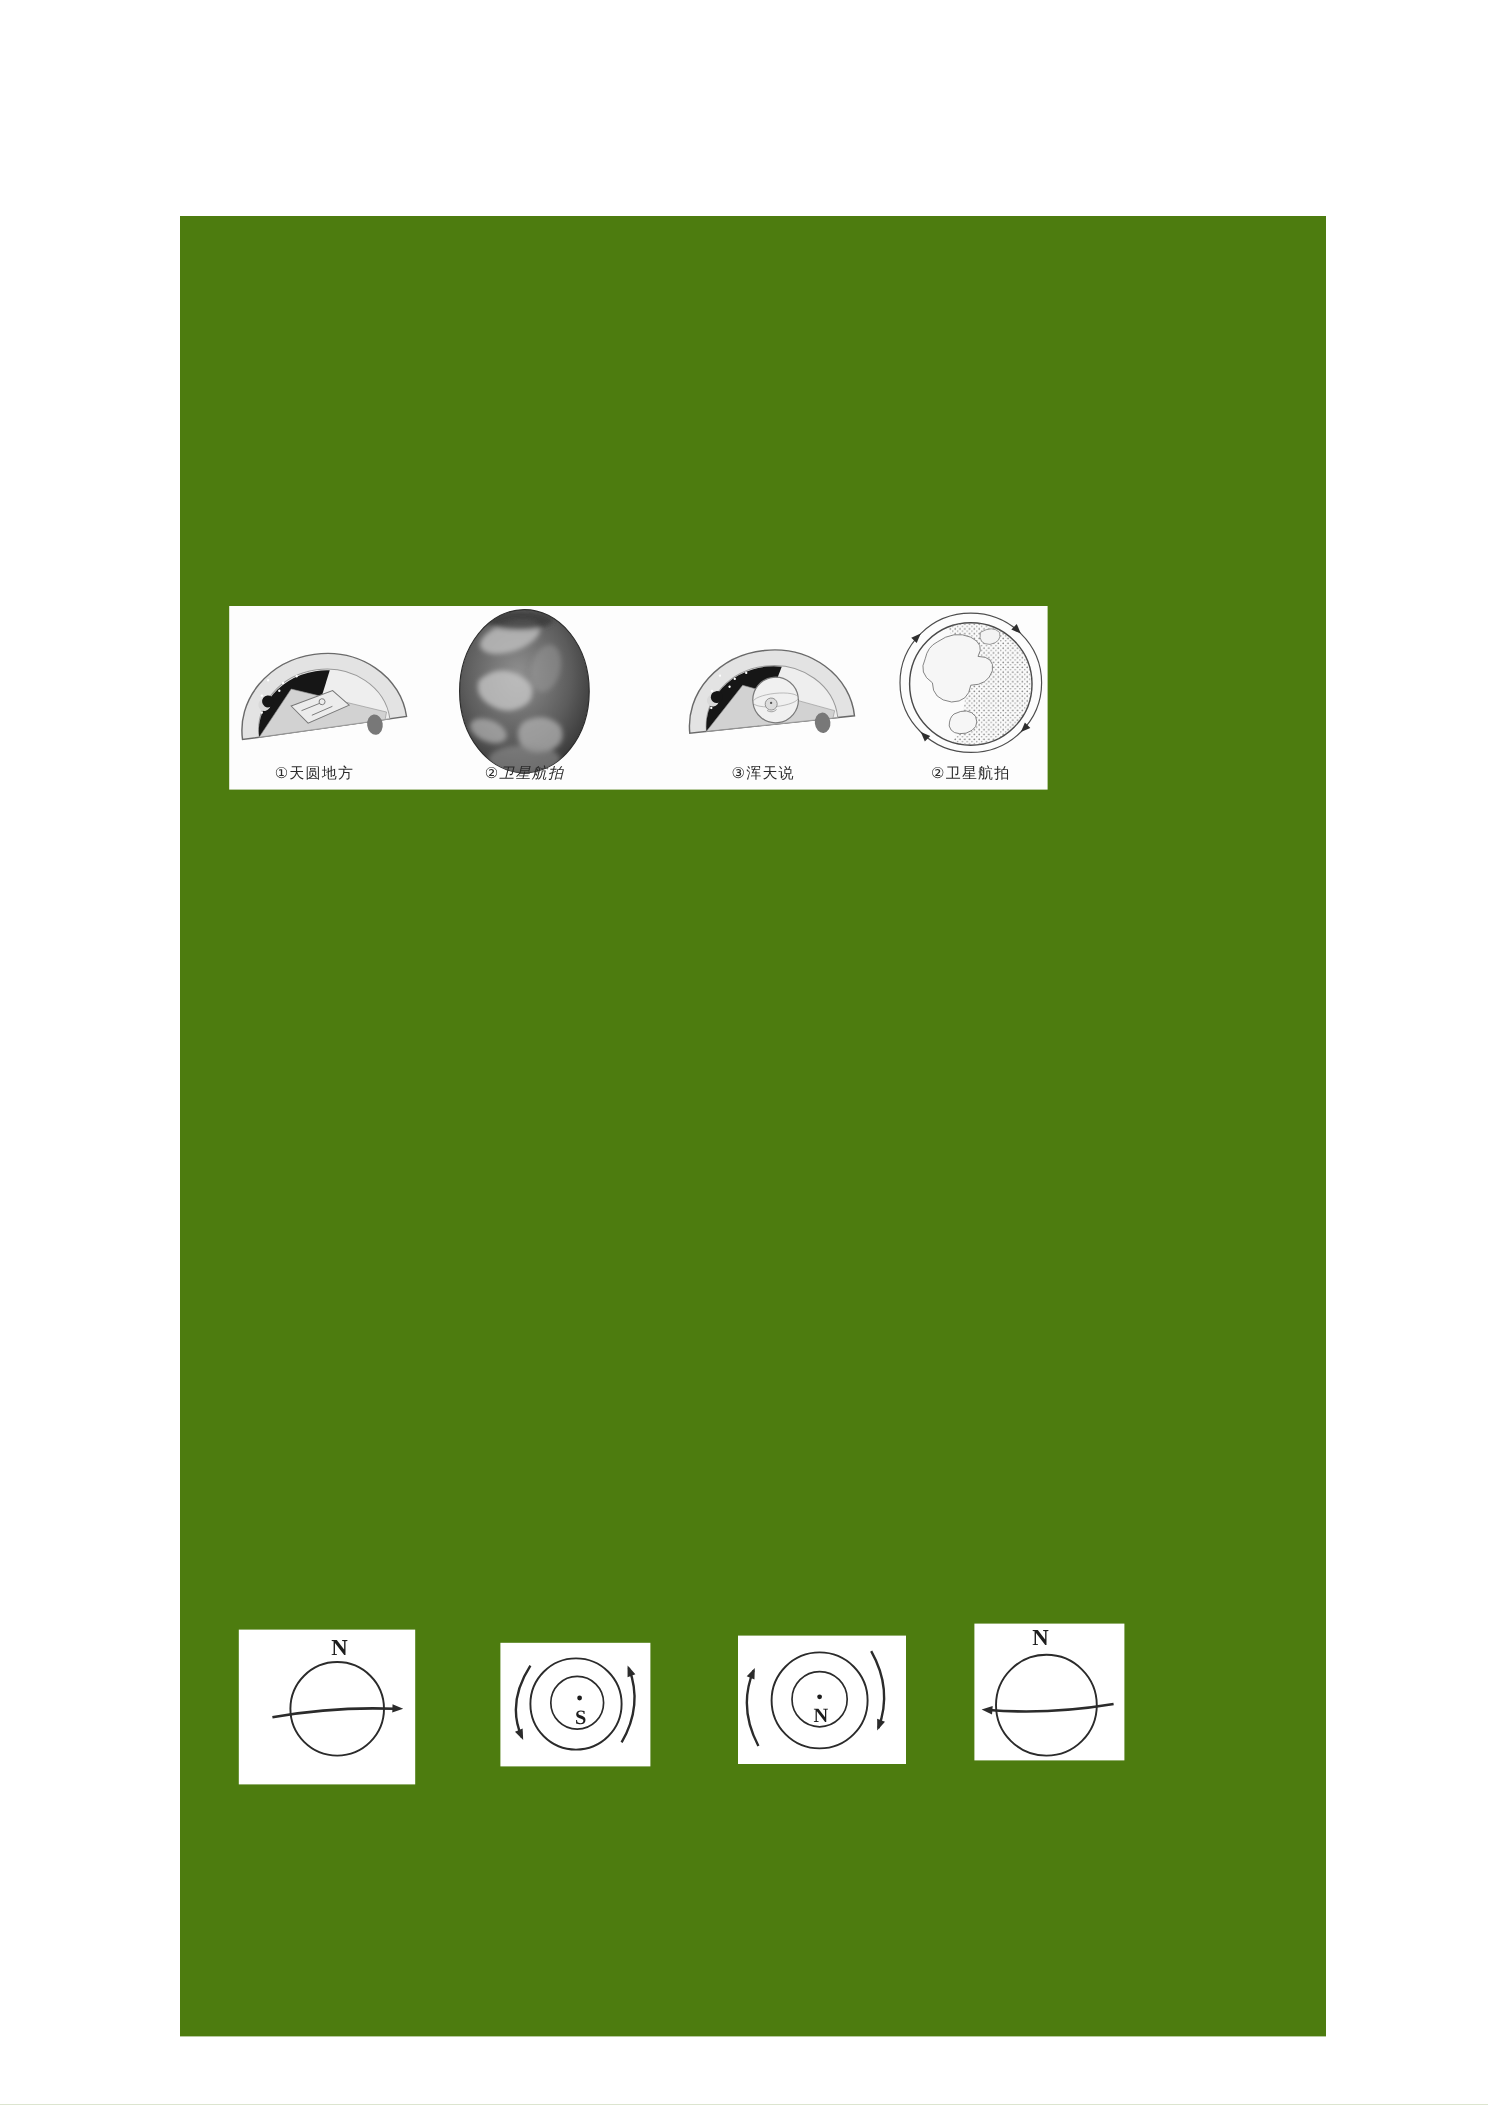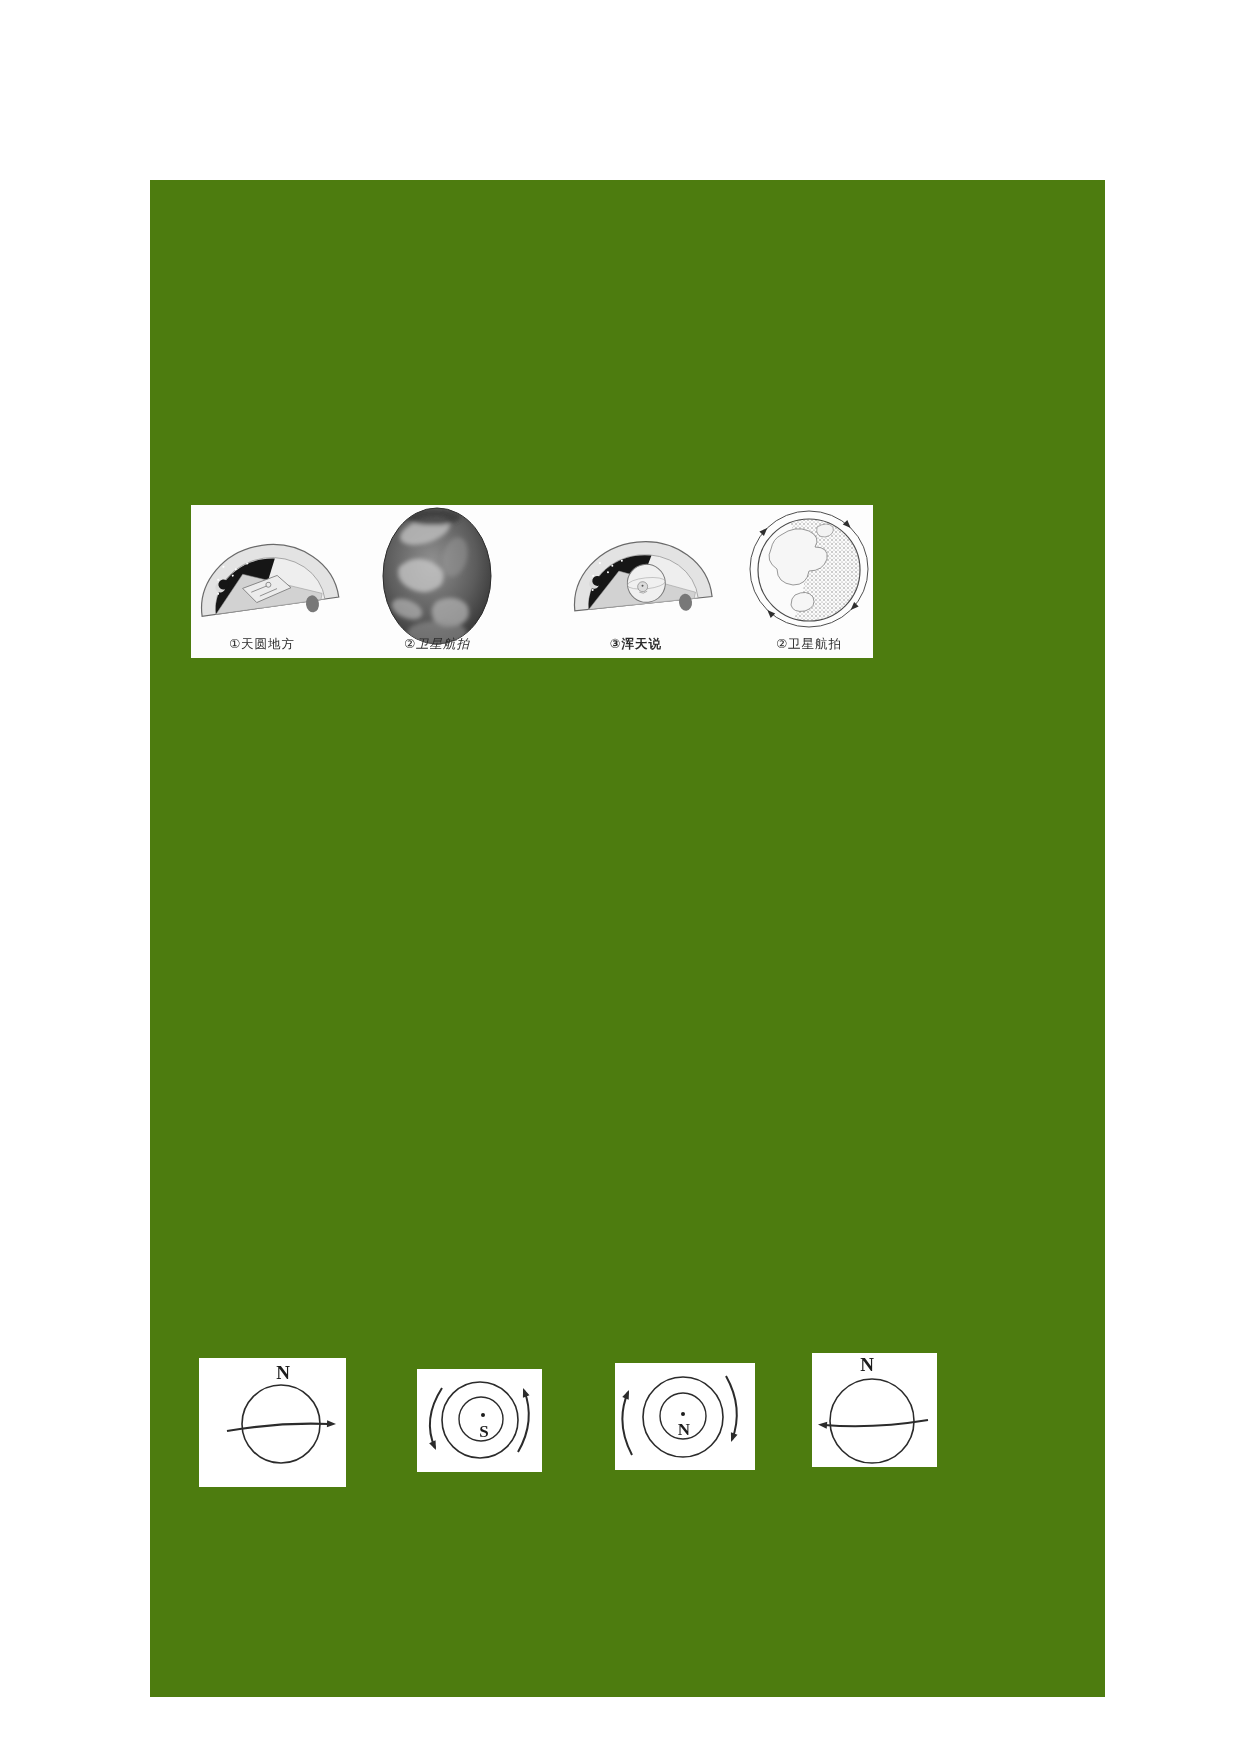--- a/index.html
+++ b/index.html
@@ -17,21 +17,21 @@
   .figure-strip{
     position:absolute;left:41px;top:325px;width:682px;height:153px;
     background:#fdfdfd;
   }
   .fig{position:absolute;}
   .fig svg{display:block;}
   .fig-caption{
     position:absolute;bottom:5px;width:140px;text-align:center;
     font-size:12.5px;color:#2b2b2b;letter-spacing:1px;white-space:nowrap;
   }
-  .cap1{left:1px;}  .cap2{left:176px;font-style:italic;} .cap3{left:375px;font-weight:bold;} .cap4{left:548px;}
+  .cap1{left:1px;}  .cap2{left:176px;font-style:italic;} .cap3{left:375px;} .cap4{left:548px;}
   .figpos1{left:0px;top:6px;}
   .figpos2{left:186px;top:0px;}
   .figpos3{left:372px;top:2px;}
   .figpos4{left:556px;top:2px;}
   
   .opt{position:absolute;background:#ffffff;}
   .opt svg{display:block;width:100%;height:100%;}
   .opt1{left:49px;top:1178px;width:147px;height:129px;}
   .opt2{left:267px;top:1189px;width:125px;height:103px;}
   .opt3{left:465px;top:1183px;width:140px;height:107px;}

